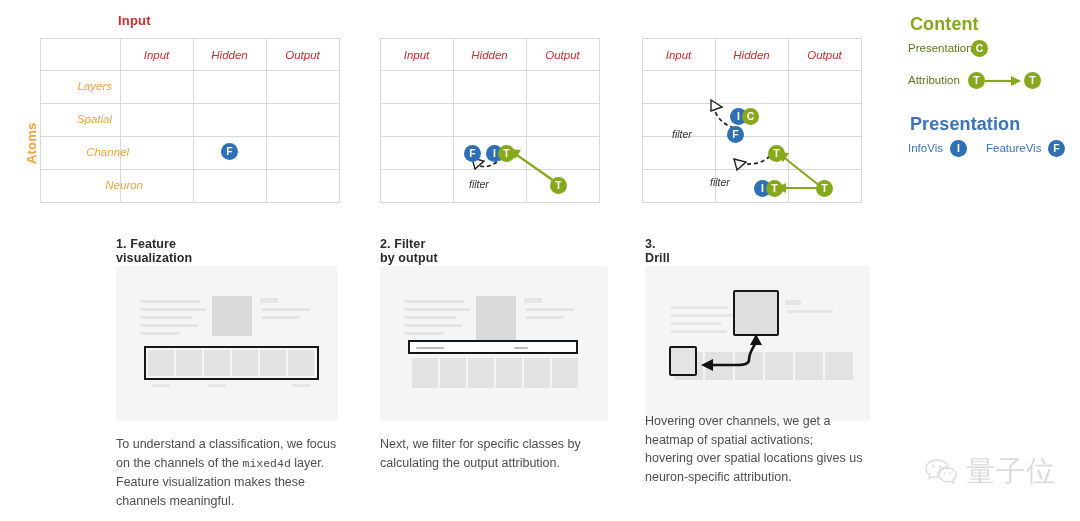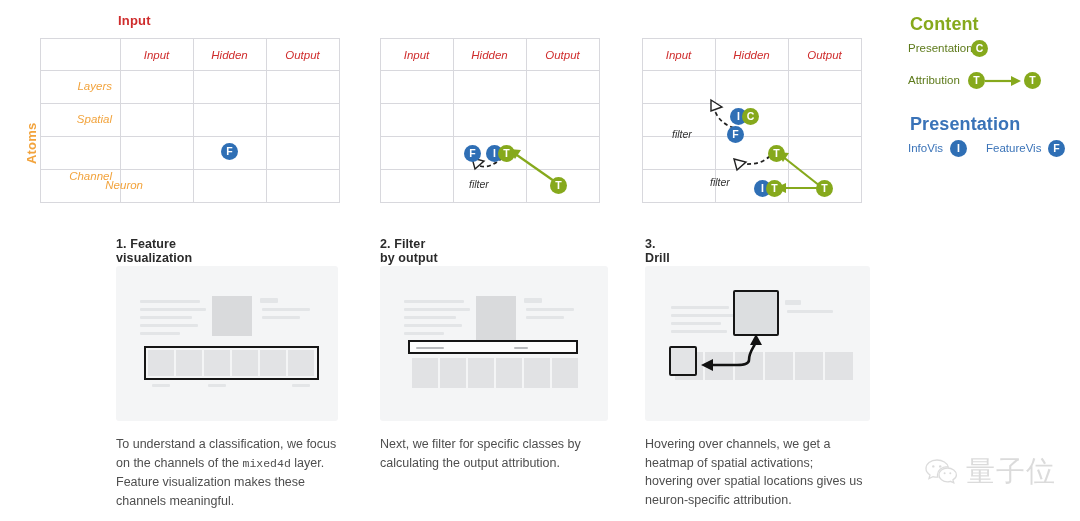--- a/index.html
+++ b/index.html
@@ -121,21 +121,21 @@
     <div class="gridline-v" style="left:153px;height:165px;"></div>
     <div class="gridline-v" style="left:226px;height:165px;"></div>
     <div class="gridline-v" style="left:299px;height:165px;"></div>
 
     <div class="colhead" style="left:80px;top:10px;width:73px;">Input</div>
     <div class="colhead" style="left:153px;top:10px;width:73px;">Hidden</div>
     <div class="colhead" style="left:226px;top:10px;width:73px;">Output</div>
 
     <div class="rowhead" style="left:0px;top:41px;width:72px;">Layers</div>
     <div class="rowhead" style="left:0px;top:74px;width:72px;">Spatial</div>
-    <div class="rowhead" style="left:0px;top:107px;width:72px;margin-top:24px;">Channel</div>
+    <div class="rowhead" style="left:17px;top:107px;width:72px;">Channel</div>
     <div class="rowhead" style="left:16px;top:140px;width:72px;padding-left:15px;">Neuron</div>
 
     <div class="badge blue" style="left:181px;top:105px;">F</div>
   </div>
 
   <div class="matrix" style="left:380px;top:38px;width:220px;height:165px;">
     <div class="gridline-h" style="top:0px;width:220px;"></div>
     <div class="gridline-h" style="top:32px;width:220px;"></div>
     <div class="gridline-h" style="top:65px;width:220px;"></div>
     <div class="gridline-h" style="top:98px;width:220px;"></div>
@@ -319,21 +319,21 @@
       <div class="hl-box" style="left:24px;top:80px;width:28px;height:30px;background:#e3e4e6;border-radius:2px;"></div>
 
       <svg class="ovl" width="225" height="155" viewBox="0 0 225 155">
         <path d="M104 94 C104 84, 111 80, 111 74" stroke="#121212" stroke-width="2.6" fill="none"></path>
         <polygon points="111,68 105,79 117,79" fill="#121212"></polygon>
         <path d="M104 94 C104 98, 98 99, 92 99 L64 99" stroke="#121212" stroke-width="2.6" fill="none"></path>
         <polygon points="56,99 68,93 68,105" fill="#121212"></polygon>
       </svg>
     </div>
 
-    <div class="panel-caption" style="left:645px;top:435px;width:218px;">
+    <div class="panel-caption" style="left:645px;top:412px;width:218px;">
       <span>Hovering over channels, we get a heatmap of spatial activations; hovering over spatial locations gives us neuron-specific attribution.</span>
     </div>
   </div>
 
   <div class="watermark" style="left:925px;top:452px;">
     <svg width="34" height="28" viewBox="0 0 34 28">
       <path d="M12 2 C5.5 2 1 6 1 10.6 C1 13.2 2.6 15.5 5 17 L4 20.5 L8 18.6 C9.3 19 10.6 19.2 12 19.2 C12.3 19.2 12.6 19.2 12.9 19.1 C12.6 18.4 12.5 17.6 12.5 16.8 C12.5 12.3 16.9 8.7 22.3 8.7 C22.6 8.7 22.9 8.7 23.2 8.8 C22.3 4.9 17.6 2 12 2 Z" fill="none" stroke="#8b8b8b" stroke-width="1.3"></path>
       <circle cx="8.3" cy="8.4" r="1.2" fill="#8b8b8b"></circle>
       <circle cx="15.2" cy="8.4" r="1.2" fill="#8b8b8b"></circle>
       <path d="M22.5 10 C17.8 10 14 13.1 14 16.9 C14 20.7 17.8 23.8 22.5 23.8 C23.5 23.8 24.5 23.6 25.4 23.3 L28.8 24.9 L27.9 21.9 C30 20.6 31.4 18.9 31.4 16.9 C31.4 13.1 27.2 10 22.5 10 Z" fill="none" stroke="#8b8b8b" stroke-width="1.3"></path>

